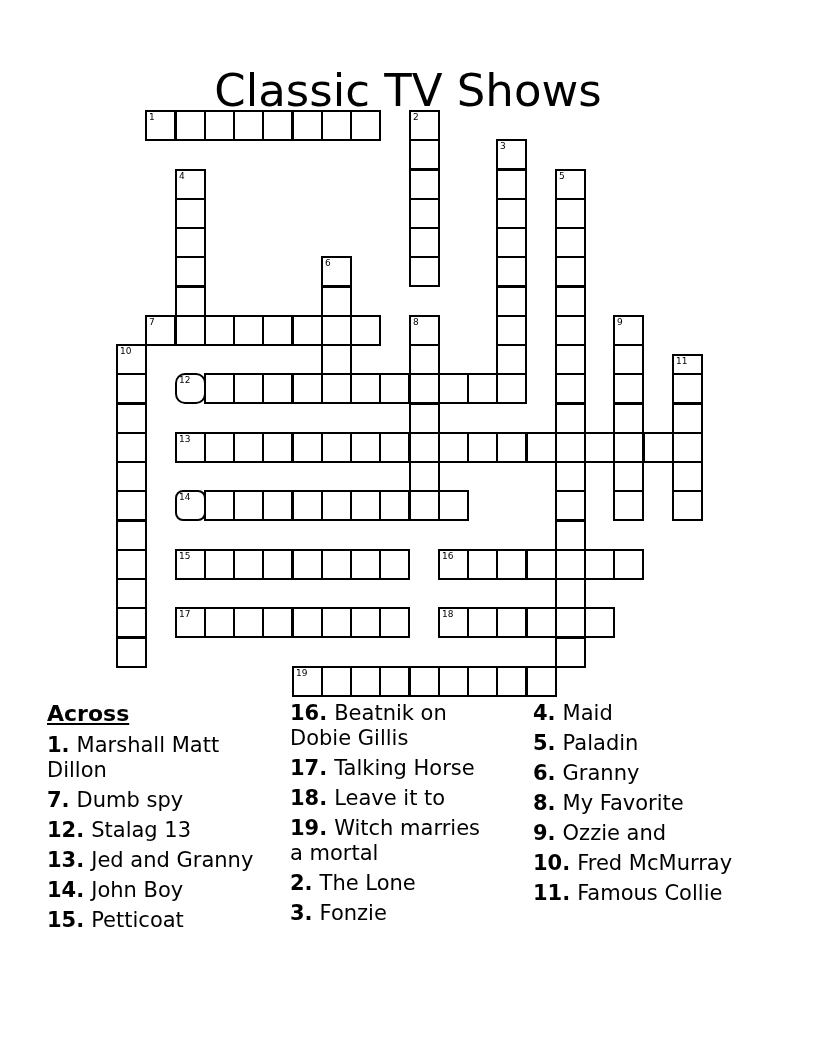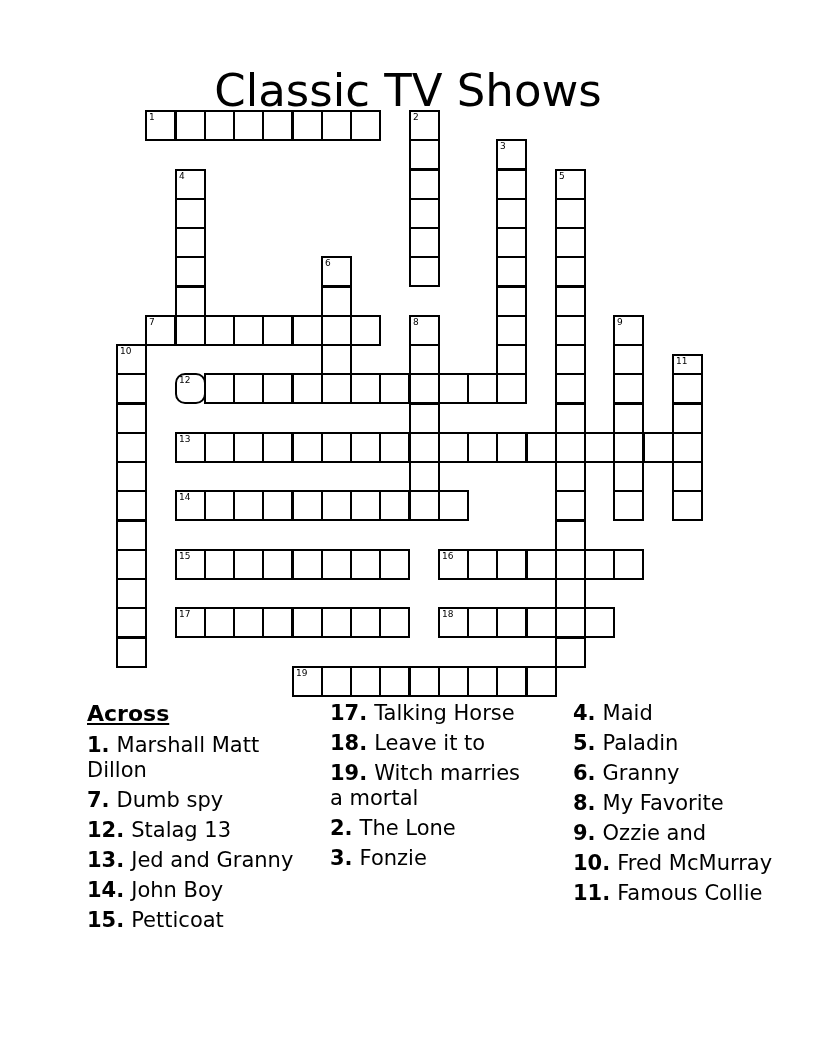--- a/index.html
+++ b/index.html
@@ -15,21 +15,21 @@
     position:absolute;left:116px;top:110px;width:587px;height:589px;
   }
   .cell{
     position:absolute;width:31px;height:31px;box-sizing:border-box;
     border:2px solid #000;background:#ffffff;
   }
   .cellnum{
     position:absolute;top:0px;left:2px;font-size:9px;line-height:10px;
     font-family:"DejaVu Sans", sans-serif;color:#000;
   }
-  .clue-col{position:absolute;top:701px;margin-left:40px;}
+  .clue-col{position:absolute;top:701px;}
   .col-0{left:47px;width:218px;}
   .col-1{left:290px;width:200px;}
   .col-2{left:533px;width:242px;}
   .clue-header{
     font-size:22px;font-weight:bold;text-decoration:underline;
     line-height:25px;margin-bottom:7px;
   }
   .clue{font-size:21px;line-height:25px;margin-bottom:5px;}
   .cnum{font-weight:bold;margin-right:7px;}
 </style>
@@ -169,21 +169,21 @@
       <div class="cell" style="left: 176px; top: 322px;"></div>
       <div class="cell" style="left: 205px; top: 322px;"></div>
       <div class="cell" style="left: 234px; top: 322px;"></div>
       <div class="cell" style="left: 263px; top: 322px;"></div>
       <div class="cell" style="left: 322px; top: 322px;"></div>
       <div class="cell" style="left: 351px; top: 322px;"></div>
       <div class="cell" style="left: 380px; top: 322px;"></div>
       <div class="cell" style="left: 410px; top: 322px;"></div>
       <div class="cell" style="left: 468px; top: 322px;"></div>
       <div class="cell" style="left: 527px; top: 322px;"></div>
-      <div class="cell" style="left: 59px; top: 380px;">
+      <div class="cell" style="left: 59px; top: 380px; border-radius: 8px;">
         <span class="cellnum">14</span>
       </div>
       <div class="cell" style="left: 88px; top: 380px;"></div>
       <div class="cell" style="left: 117px; top: 380px;"></div>
       <div class="cell" style="left: 146px; top: 380px;"></div>
       <div class="cell" style="left: 176px; top: 380px;"></div>
       <div class="cell" style="left: 205px; top: 380px;"></div>
       <div class="cell" style="left: 234px; top: 380px;"></div>
       <div class="cell" style="left: 263px; top: 380px;"></div>
       <div class="cell" style="left: 322px; top: 380px;"></div>
@@ -238,20 +238,21 @@
       <div class="clue-col col-0">
         <div class="clue-header">Across</div>
         <div class="clue"><span class="cnum">1.</span><span>Marshall Matt Dillon</span></div>
         <div class="clue"><span class="cnum">7.</span><span>Dumb spy</span></div>
         <div class="clue"><span class="cnum">12.</span><span>Stalag 13</span></div>
         <div class="clue"><span class="cnum">13.</span><span>Jed and Granny</span></div>
         <div class="clue"><span class="cnum">14.</span><span>John Boy</span></div>
         <div class="clue"><span class="cnum">15.</span><span>Petticoat</span></div>
       </div>
       <div class="clue-col col-1">
+        <div class="clue"><span class="cnum">16.</span><span>Beatnik on Dobie Gillis</span></div>
         <div class="clue"><span class="cnum">17.</span><span>Talking Horse</span></div>
         <div class="clue"><span class="cnum">18.</span><span>Leave it to</span></div>
         <div class="clue"><span class="cnum">19.</span><span>Witch marries a mortal</span></div>
         <div class="clue"><span class="cnum">2.</span><span>The Lone</span></div>
         <div class="clue"><span class="cnum">3.</span><span>Fonzie</span></div>
       </div>
       <div class="clue-col col-2">
         <div class="clue"><span class="cnum">4.</span><span>Maid</span></div>
         <div class="clue"><span class="cnum">5.</span><span>Paladin</span></div>
         <div class="clue"><span class="cnum">6.</span><span>Granny</span></div>

